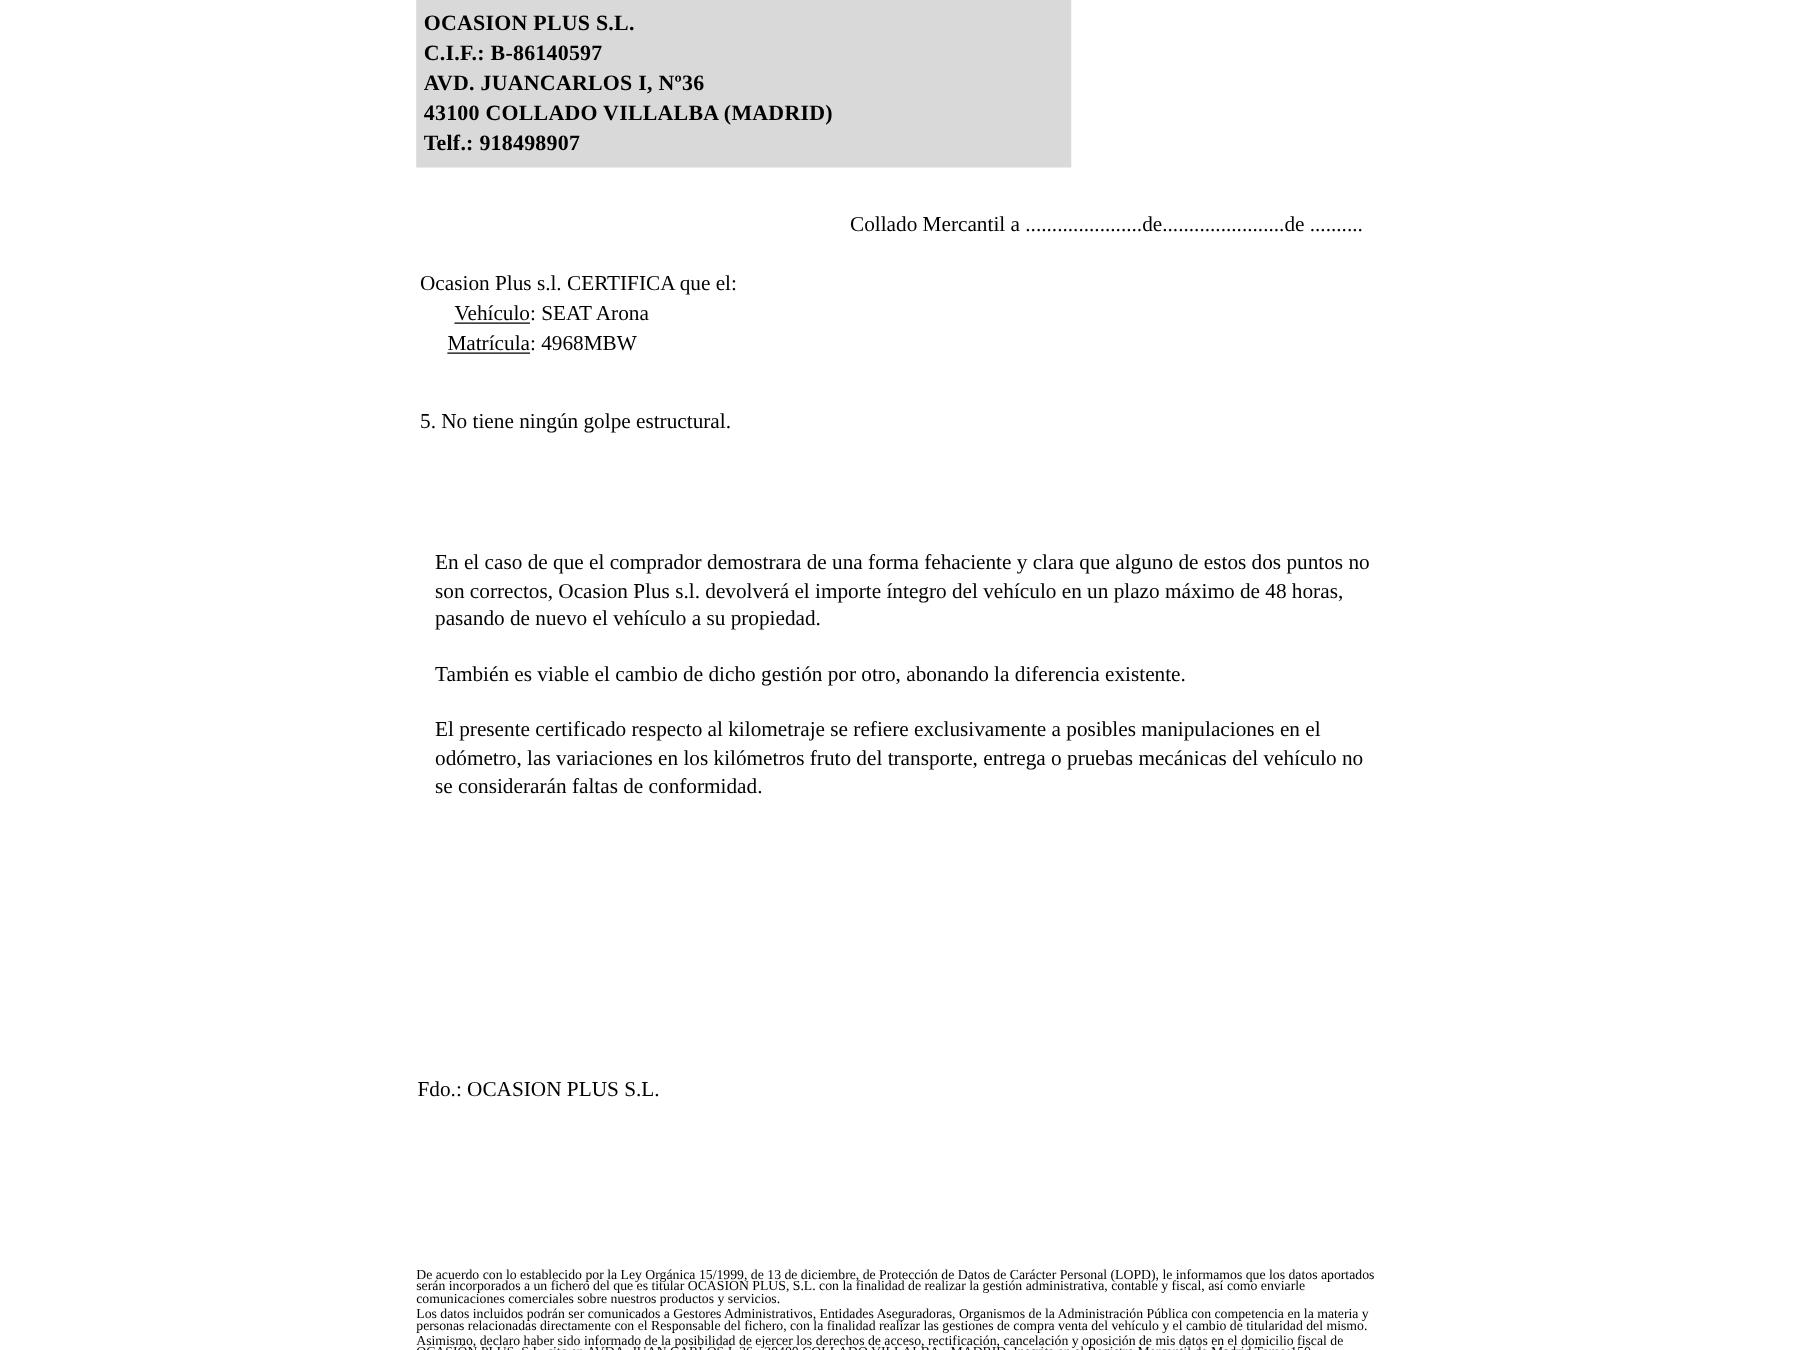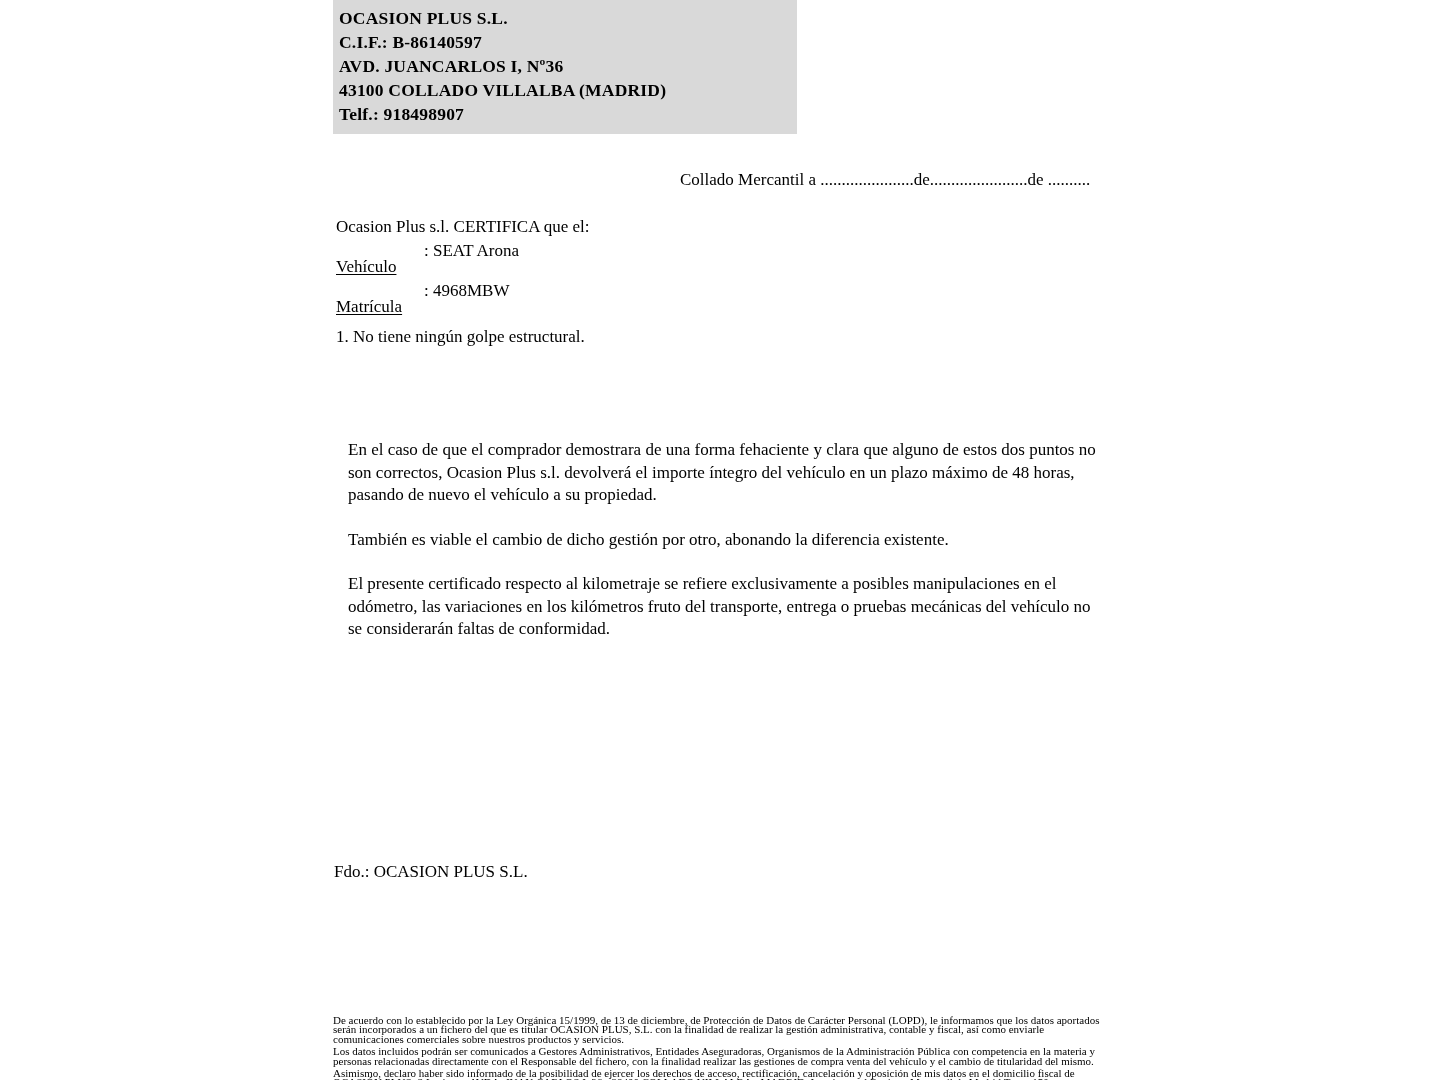--- a/index.html
+++ b/index.html
@@ -19,21 +19,21 @@
   .page {
     position: absolute;
     inset: 0;
   }
 
   
   .header-box {
     position: absolute;
     left: 333px;
     top: 0px;
-    width: 464px;
+    width: 524px;
     background: #d9d9d9;
     padding: 6px 0 8px 6px;
     box-sizing: border-box;
   }
   .header-box .line {
     font-weight: bold;
     font-size: 17.5px;
     line-height: 24px;
     letter-spacing: 0.2px;
     white-space: nowrap;
@@ -47,33 +47,33 @@
     font-size: 17px;
     white-space: nowrap;
   }
 
   
   .cert-block {
     position: absolute;
     left: 336px;
     top: 215px;
     font-size: 17px;
+    text-align: right;
   }
   .cert-intro {
     line-height: 24px;
   }
   .kv-row {
     display: flex;
     line-height: 24px;
   }
   .kv-key {
     width: 88px;
     text-decoration: underline;
     text-underline-offset: 2px;
-    margin-top: 16px;
   }
   .kv-val {
     white-space: nowrap;
   }
 
   
   .point {
     position: absolute;
     left: 336px;
     font-size: 17px;
@@ -139,21 +139,21 @@
     <div class="kv-row">
       <span class="kv-key">Vehículo</span>
       <span class="kv-val">: SEAT Arona</span>
     </div>
     <div class="kv-row">
       <span class="kv-key">Matrícula</span>
       <span class="kv-val">: 4968MBW</span>
     </div>
   </div>
 
-  <div class="point point-1">1. No tiene ningún golpe estructural.</div>
+  <div class="point point-1">5. No tiene ningún golpe estructural.</div>
 
   <div class="body-paras">
     <p>En el caso de que el comprador demostrara de una forma fehaciente y clara que alguno de estos dos puntos no son correctos, Ocasion Plus s.l. devolverá el importe íntegro del vehículo en un plazo máximo de 48 horas, pasando de nuevo el vehículo a su propiedad.</p>
     <p>También es viable el cambio de dicho gestión por otro, abonando la diferencia existente.</p>
     <p>El presente certificado respecto al kilometraje se refiere exclusivamente a posibles manipulaciones en el odómetro, las variaciones en los kilómetros fruto del transporte, entrega o pruebas mecánicas del vehículo no se considerarán faltas de conformidad.</p>
   </div>
 
   <div class="signature">Fdo.: OCASION PLUS S.L.</div>
 
   <div class="legal">

